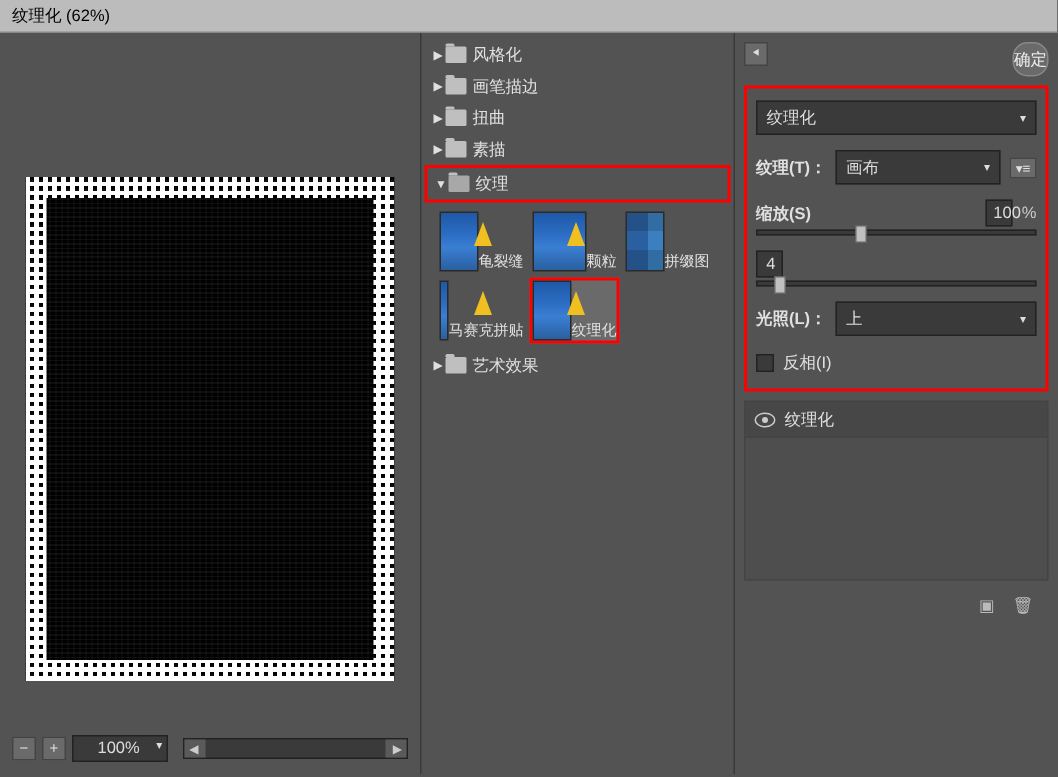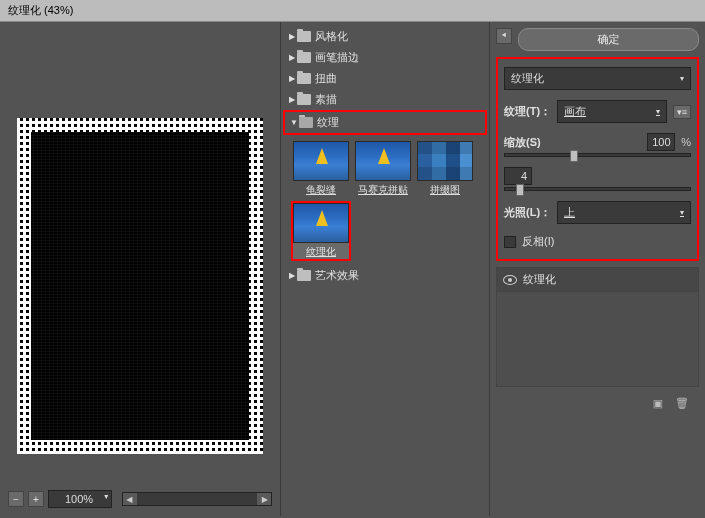--- a/index.html
+++ b/index.html
@@ -29,69 +29,69 @@
 .hscroll .arrL { left: 3px; } .hscroll .arrR { right: 3px; }
 
 .filter-pane { width: 210px; background: #535353; border-left: 1px solid #3a3a3a; border-right: 1px solid #3a3a3a; padding: 4px 2px; overflow-y: auto; position: relative; }
 .cat { display: flex; align-items: center; padding: 3px 4px; cursor: pointer; color: #e0e0e0; }
 .cat .tw { width: 10px; font-size: 8px; text-align: center; }
 .cat .folder-icon { width: 14px; height: 11px; background: #bfbfbf; margin-right: 4px; position: relative; border-radius: 1px; }
 .cat .folder-icon::before { content: ''; position: absolute; top: -2px; left: 0; width: 6px; height: 2px; background: #bfbfbf; border-radius: 1px 1px 0 0; }
 .cat.open .folder-icon { background: #a8a8a8; }
 .highlight-red { border: 2px solid #ff0000; }
 .thumbs { display: flex; flex-wrap: wrap; gap: 2px; padding: 4px 8px; }
-.thumb { width: 60px; display: flex; flex-direction: column; align-items: center; cursor: pointer; padding: 2px; text-decoration: underline; }
+.thumb { width: 60px; display: flex; flex-direction: row; align-items: flex-end; cursor: pointer; padding: 2px; }
 .thumb.selected { background: #6a6a6a; border: 1px solid #888; }
 .thumb.hl { border: 2px solid #ff0000; padding: 0; }
 .thumb .timg { width: 56px; height: 40px; background: linear-gradient(180deg, #1e58a8 0%, #2d6fc4 40%, #3a7fd4 60%, #2a5f9f 100%); border: 1px solid #2a2a2a; position: relative; }
 .thumb .timg.sail::after { content: ''; position: absolute; left: 22px; top: 6px; width: 0; height: 0; border-left: 6px solid transparent; border-right: 6px solid transparent; border-bottom: 16px solid #f0c020; }
 .thumb .timg.stained { background:
   radial-gradient(circle at 10px 8px, #1a4f8a 4px, transparent 5px),
   radial-gradient(circle at 24px 14px, #2a6fb0 5px, transparent 6px),
   radial-gradient(circle at 40px 10px, #1f5a98 4px, transparent 5px),
   radial-gradient(circle at 14px 28px, #3a7fc0 5px, transparent 6px),
   radial-gradient(circle at 34px 30px, #2560a0 5px, transparent 6px),
   #1a4a80; }
 .thumb .timg.patch { background:
   linear-gradient(90deg, #2a5fa0 0 14px, #3a7fc0 14px 28px, #1f4f88 28px 42px, #4a8fd0 42px 56px),
   linear-gradient(0deg, rgba(0,0,0,0.15) 0 13px, transparent 13px 26px, rgba(0,0,0,0.15) 26px 40px); background-blend-mode: multiply; }
 .thumb span { font-size: 10px; color: #e0e0e0; margin-top: 2px; white-space: nowrap; }
 
 .right-pane { flex: 1; background: #535353; padding: 6px; display: flex; flex-direction: column; gap: 6px; }
 .btns-top { display: flex; align-items: flex-start; gap: 6px; }
 .collapse-toggle { width: 16px; height: 16px; background: #6a6a6a; border: 1px solid #444; display: flex; align-items: center; justify-content: center; font-size: 8px; cursor: pointer; }
-.pill-btns { flex: 1; display: flex; flex-direction: column; gap: 6px; }
+.pill-btns { flex: 1; display: flex; flex-direction: column; gap: 6px; align-items: flex-end; }
 .pill { background: #6a6a6a; border: 1px solid #888; border-radius: 10px; text-align: center; padding: 3px 0; cursor: pointer; color: #eee; font-size: 11px; }
 .pill:first-child { background: #6a6a6a; }
 .settings-box { border: 2px solid #ff0000; padding: 8px 6px 10px 6px; display: flex; flex-direction: column; gap: 10px; }
 .combo { background: #3a3a3a; border: 1px solid #222; padding: 3px 6px; display: flex; justify-content: space-between; align-items: center; cursor: pointer; color: #ddd; }
 .combo .ar { font-size: 8px; }
 .row { display: flex; align-items: center; gap: 6px; }
 .row label { flex: 0 0 auto; color: #e0e0e0; font-weight: bold; }
-.row .combo { flex: 1; text-decoration: underline; }
+.row .combo { flex: 1; }
 .small-btn { width: 18px; height: 14px; background: #6a6a6a; border: 1px solid #444; cursor: pointer; font-size: 9px; display: flex; align-items: center; justify-content: center; }
-.numbox { width: 28px; background: #3a3a3a; border: 1px solid #222; padding: 2px 4px; text-align: right; color: #ddd; }
+.numbox { width: 18px; background: #3a3a3a; border: 1px solid #222; padding: 2px 4px; text-align: right; color: #ddd; }
 .pct { color: #ccc; }
 .slider { height: 4px; background: #3a3a3a; border: 1px solid #222; position: relative; margin-top: 2px; }
 .slider .handle { position: absolute; top: -4px; width: 8px; height: 12px; background: #bfbfbf; border: 1px solid #666; }
 .chk { display: flex; align-items: center; gap: 6px; }
 .chk .box { width: 12px; height: 12px; background: #3a3a3a; border: 1px solid #222; }
 
 .layers-box { border: 1px solid #444; background: #4e4e4e; min-height: 120px; }
 .layers-hdr { display: flex; align-items: center; padding: 4px 6px; border-bottom: 1px solid #444; gap: 6px; background: #474747; }
 .eye-icon { width: 14px; height: 10px; border: 1px solid #ccc; border-radius: 50%; position: relative; }
 .eye-icon::after { content: ''; position: absolute; left: 4px; top: 2px; width: 4px; height: 4px; background: #ccc; border-radius: 50%; }
 .footer-icons { display: flex; justify-content: flex-end; gap: 12px; padding: 4px 10px; color: #bbb; font-size: 12px; }
 .footer-icons span { cursor: pointer; }
 </style>
 </head>
 <body>
 
 <div class="titlebar">
-  <span>纹理化 (43%)</span>
+  <span>纹理化 (62%)</span>
 </div>
 
 <div class="main">
 
   <div class="preview-pane">
     <div class="preview-canvas">
       <div class="preview-img">
         <div class="preview-border"></div>
       </div>
     </div>
@@ -138,25 +138,29 @@
       </div>
     </div>
 
     <div class="thumbs">
       <div class="thumb">
         <div class="timg sail"></div>
         <span>龟裂缝</span>
       </div>
       <div class="thumb">
         <div class="timg sail"></div>
-        <span>马赛克拼贴</span>
+        <span>颗粒</span>
       </div>
       <div class="thumb">
         <div class="timg patch"></div>
         <span>拼缀图</span>
+      </div>
+      <div class="thumb">
+        <div class="timg sail"></div>
+        <span>马赛克拼贴</span>
       </div>
       <div class="thumb selected hl">
         <div class="timg sail"></div>
         <span>纹理化</span>
       </div>
     </div>
 
     <div class="cat">
       <span class="tw">▶</span>
       <span class="folder-icon"></span>

